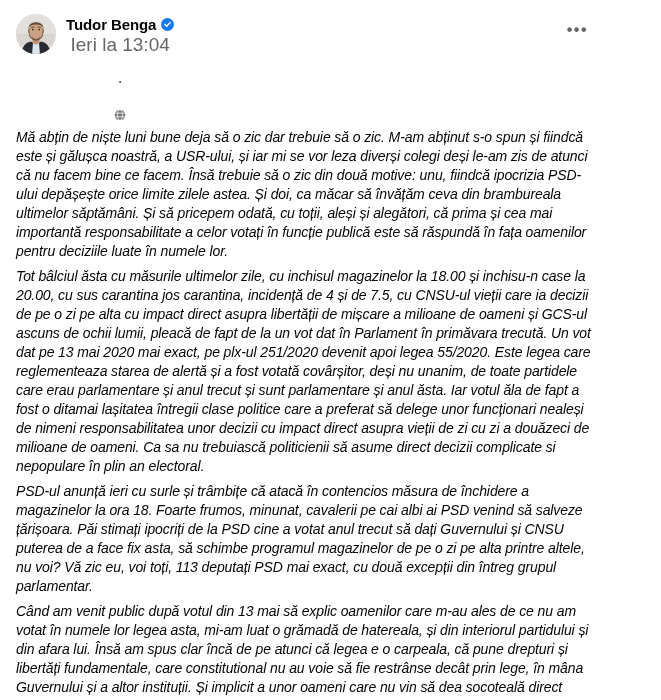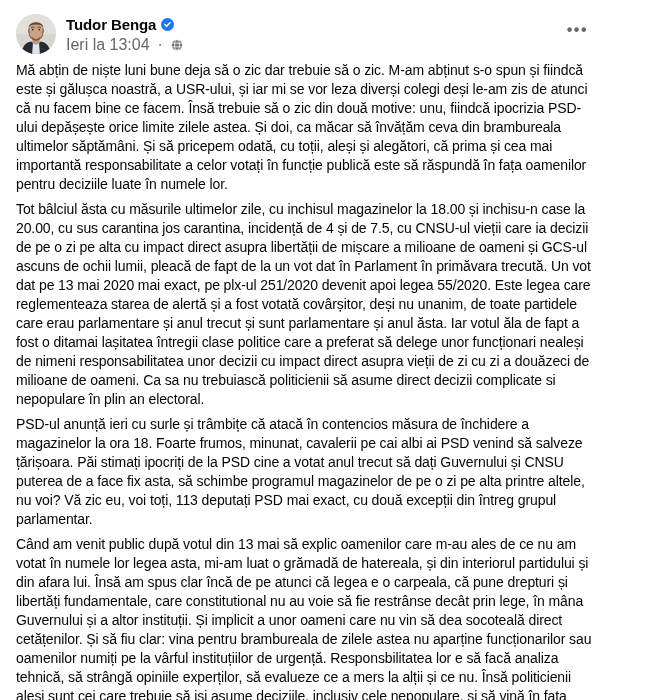--- a/index.html
+++ b/index.html
@@ -18,40 +18,40 @@
     flex: 0 0 40px; display: block;
   }
   .header-info { margin-left: 10px; padding-top: 1px; }
   .name-row { display: flex; align-items: center; gap: 5px; }
   .author-name {
     font-size: 15px; font-weight: 700; color: #050505; line-height: 19px;
     letter-spacing: -0.1px;
   }
   .verified { width: 13px; height: 13px; display: block; }
   .meta-row {
-    display: flex; align-items: center; gap: 8px;
-    margin-top: 3px; color: #65676b; font-size: 16px; line-height: 16px;
+    display: flex; align-items: center; gap: 20px;
+    margin-top: 3px; color: #65676b; font-size: 19px; line-height: 16px; flex-direction: column;
   }
   .meta-dot { color: #65676b; }
   .globe { width: 12px; height: 12px; display: block; opacity: 0.9; }
   .more-btn {
     position: absolute; top: 16px; right: 14px;
     border: none; background: transparent; cursor: pointer;
     color: #65676b; font-size: 16px; font-weight: 700;
     letter-spacing: 1.5px; line-height: 20px; padding: 4px 6px;
     font-family: "Liberation Sans", "DejaVu Sans", sans-serif;
   }
 
   
   .body-text {
     padding: 3px 16px 0 16px;
     color: #050505;
     font-size: 14px; line-height: 19px; letter-spacing: -0.1px;
   }
-  .body-text p { margin: 0 0 6px 0; }
+  .body-text p { margin: 0 0 6px 0; font-style: italic; }
 </style>
 </head>
 <body>
 
 <div class="post">
 
   <div class="header">
 
     <svg class="avatar" viewBox="0 0 40 40" aria-hidden="true">
       <rect x="0" y="0" width="40" height="40" fill="#d9d5d1"></rect>

